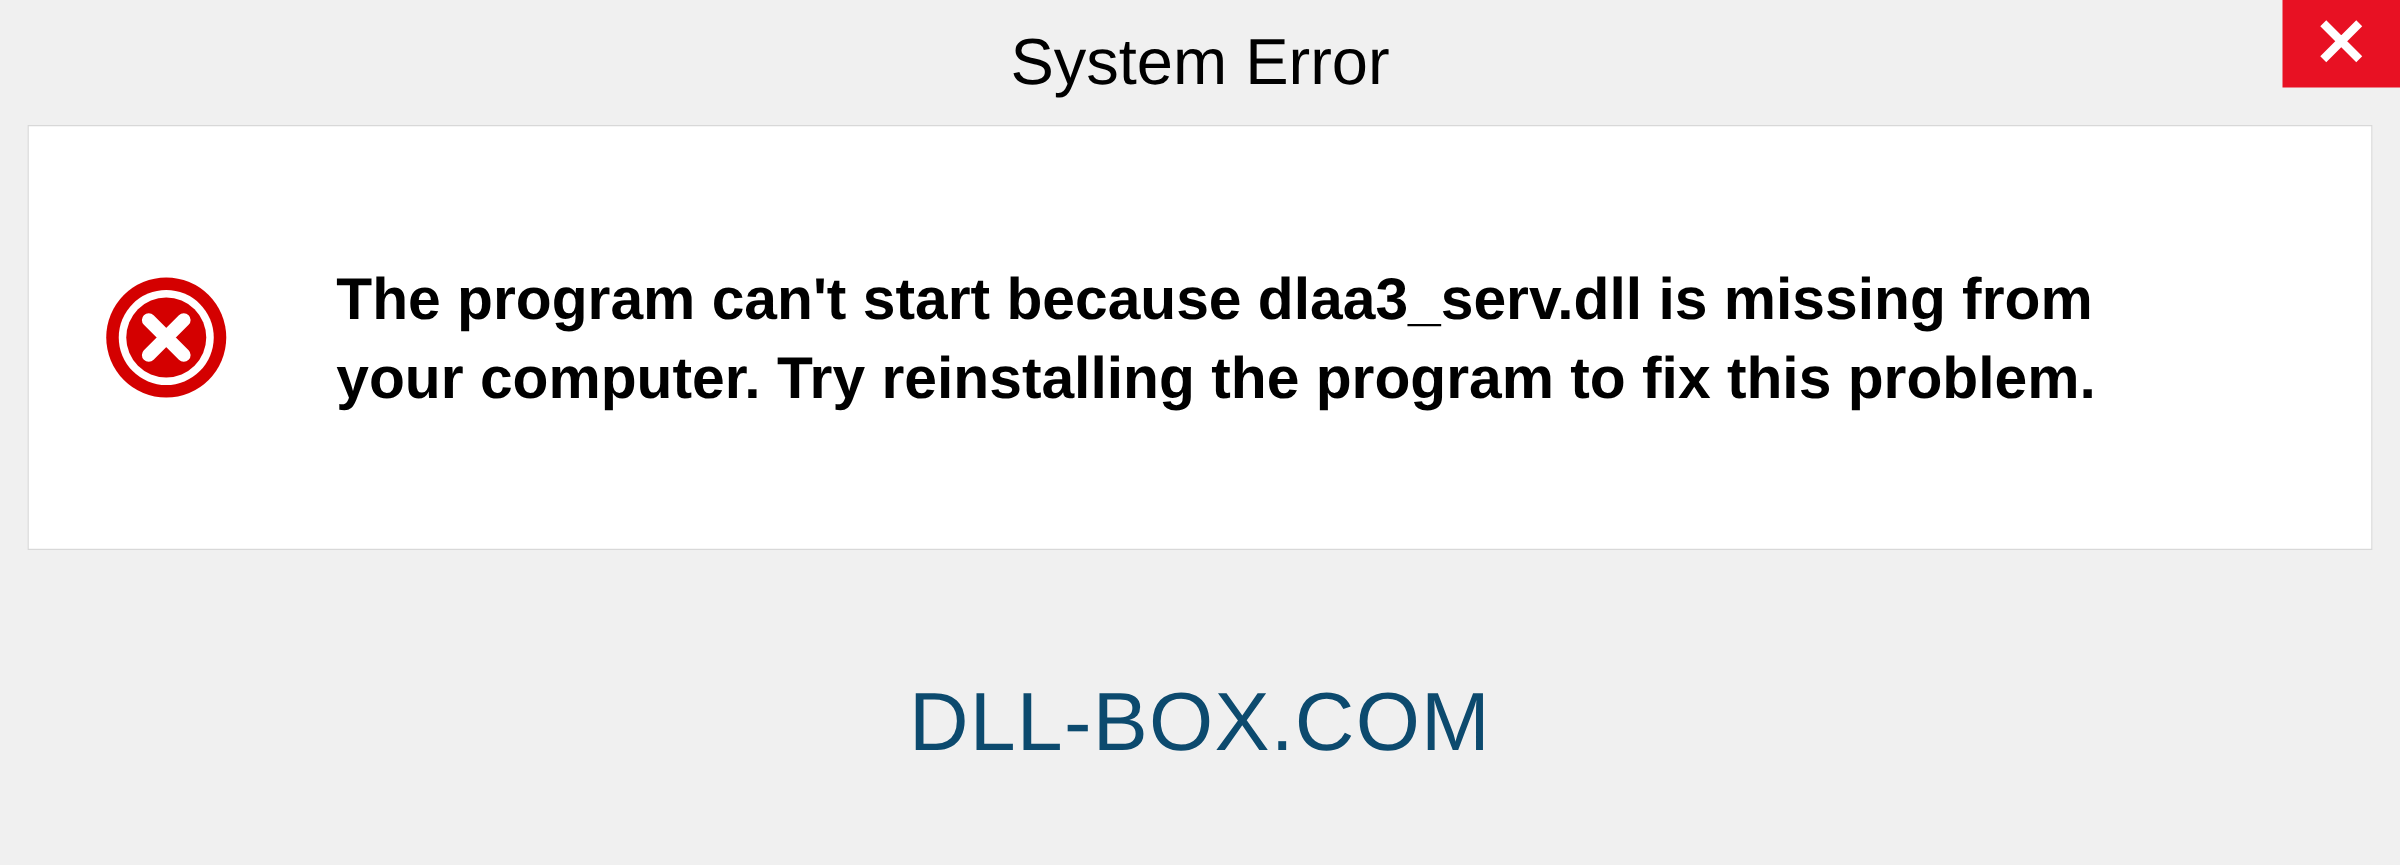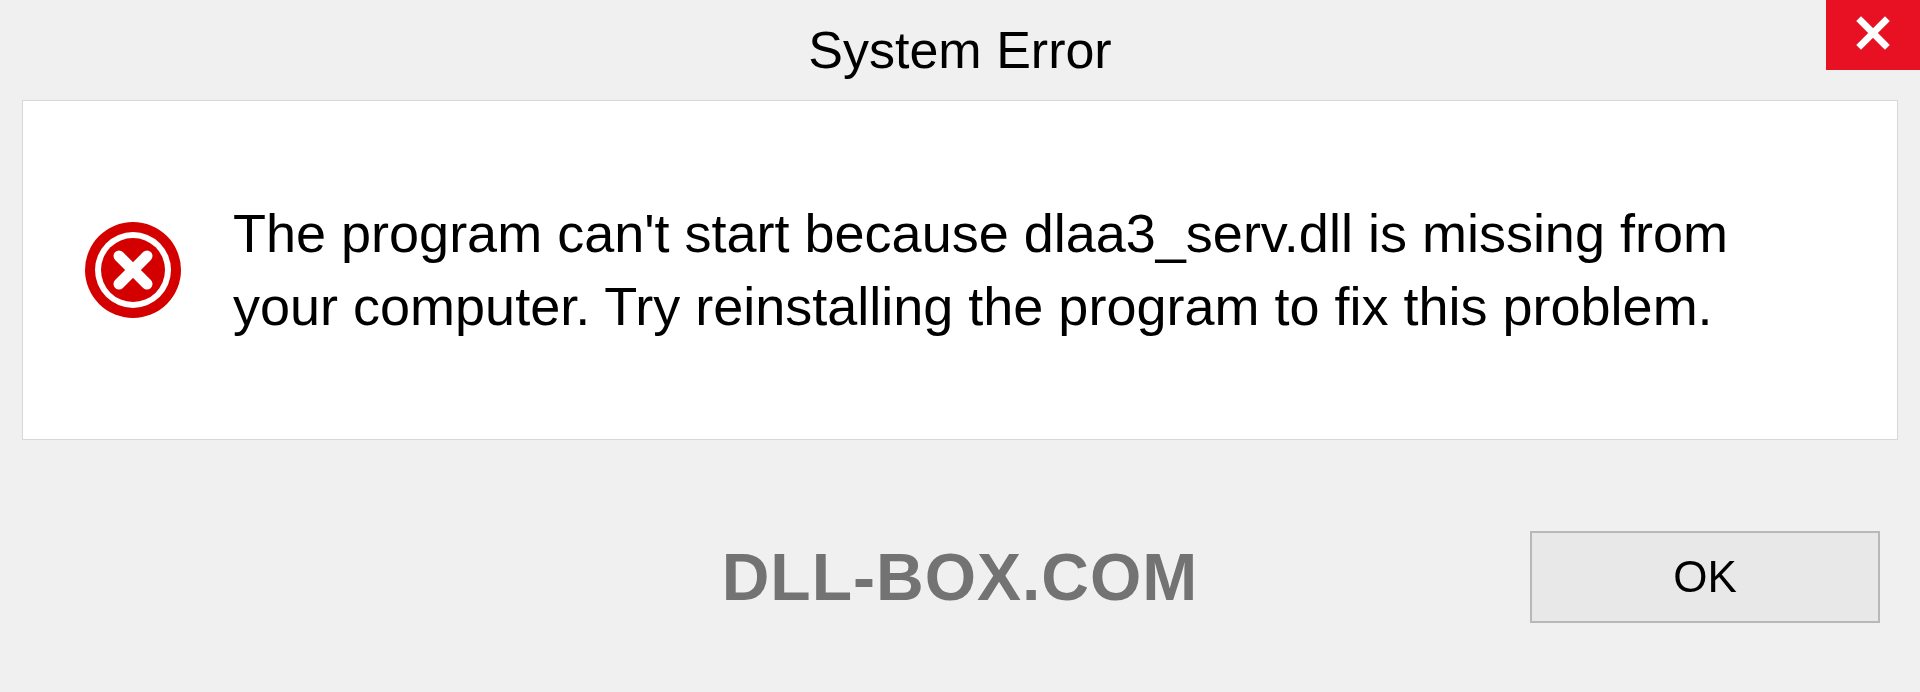--- a/index.html
+++ b/index.html
@@ -54,44 +54,45 @@
       align-items: center;
       padding: 0 60px;
     }
     .error-icon {
       flex-shrink: 0;
       width: 100px;
       height: 100px;
       margin-right: 50px;
     }
     .error-message {
-      font-size: 54px;
+      font-size: 47px;
       line-height: 1.35;
       color: #000;
-      font-weight: 400;
+      font-weight: 700;
       max-width: 1500px;
+      margin-left: 36px;
     }
     .footer {
       position: absolute;
       bottom: 0;
       left: 0;
       right: 0;
       height: 230px;
       display: flex;
       align-items: center;
       justify-content: flex-end;
       padding: 0 40px;
     }
     .watermark {
       position: absolute;
       left: 50%;
       transform: translateX(-50%);
       font-size: 66px;
-      font-weight: 700;
-      color: #737373;
+      font-weight: 400;
+      color: #0c4a6e;
       letter-spacing: 1px;
       font-family: Arial, sans-serif;
       text-align: right;
     }
     .ok-btn {
       width: 350px;
       height: 92px;
       background: #e8e8e8;
       border: 2px solid #b8b8b8;
       font-size: 44px;
@@ -124,16 +125,13 @@
       <circle cx="50" cy="50" r="38" fill="#ffffff"></circle>
       <circle cx="50" cy="50" r="32" fill="#d40000"></circle>
       <path d="M36 36 L64 64 M64 36 L36 64" stroke="#ffffff" stroke-width="11" stroke-linecap="round" fill="none"></path>
     </svg>
   </div>
   <div class="error-message">The program can't start because dlaa3_serv.dll is missing from your computer. Try reinstalling the program to fix this problem.</div>
 </div>
 
 <div class="footer">
   <div class="watermark">DLL-BOX.COM</div>
-  <div class="ok-btn">
-    <span>OK</span>
-  </div>
 </div>
 
 </body></html>

